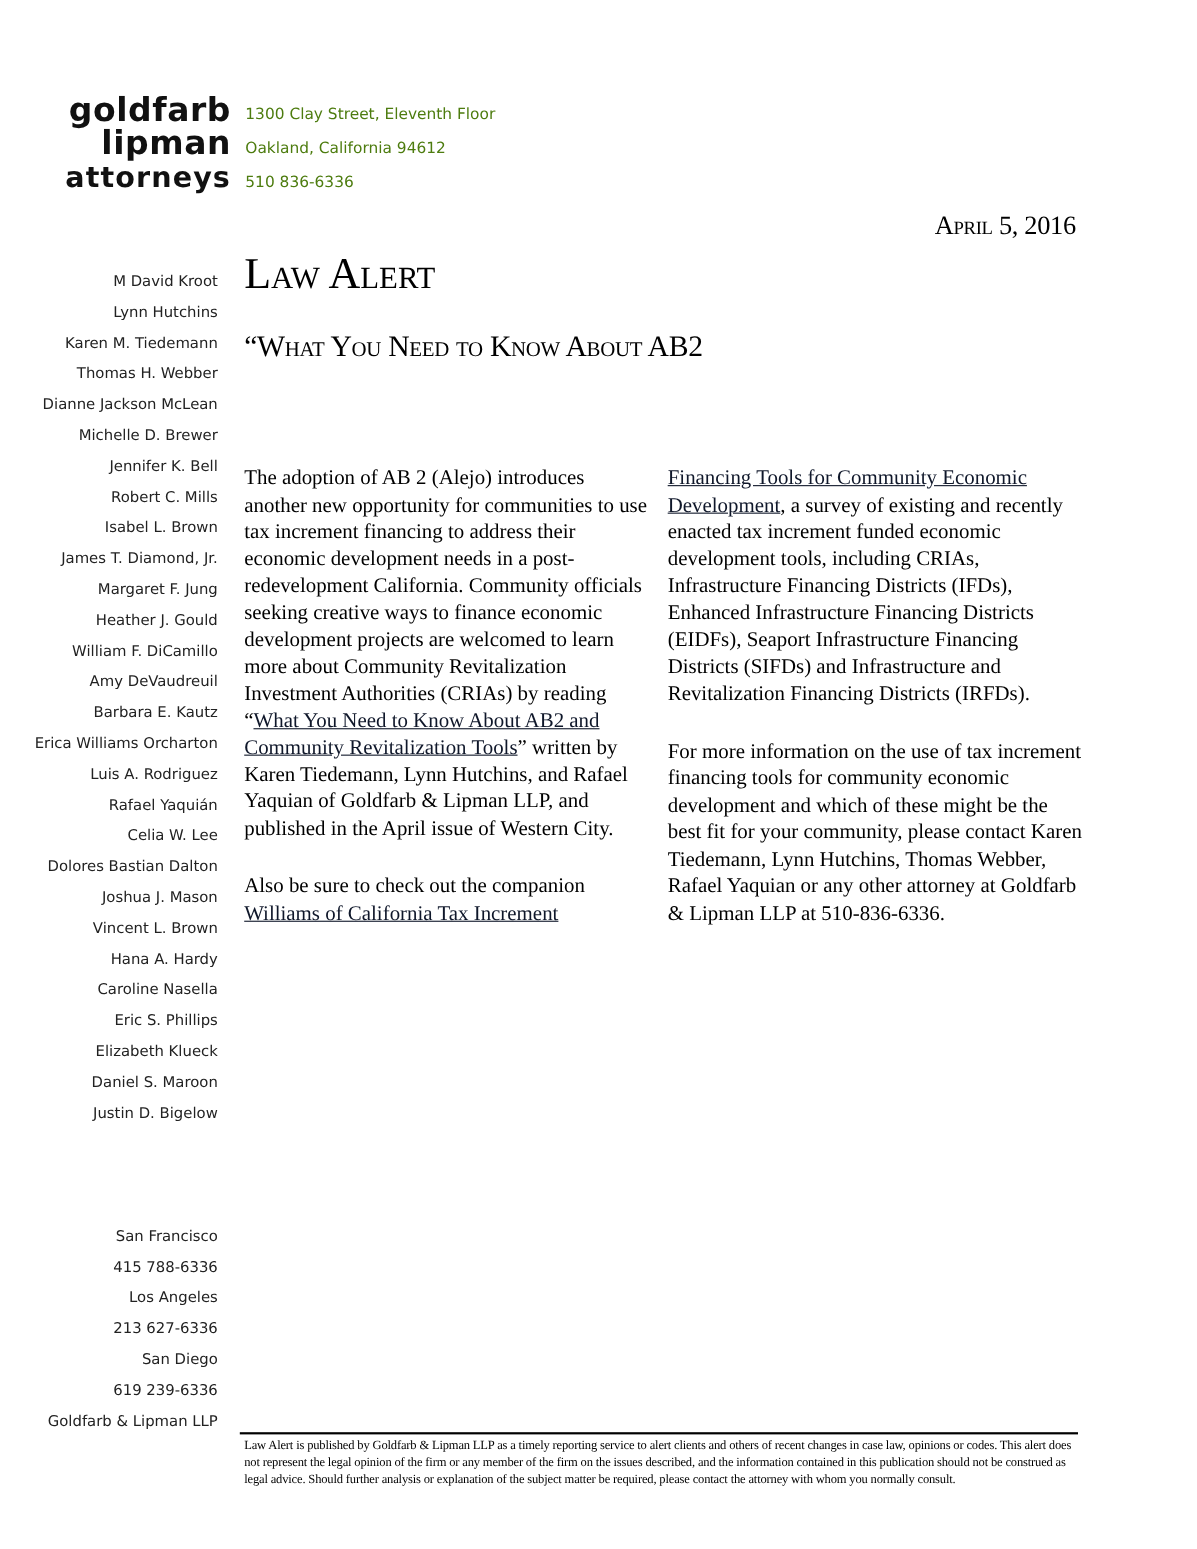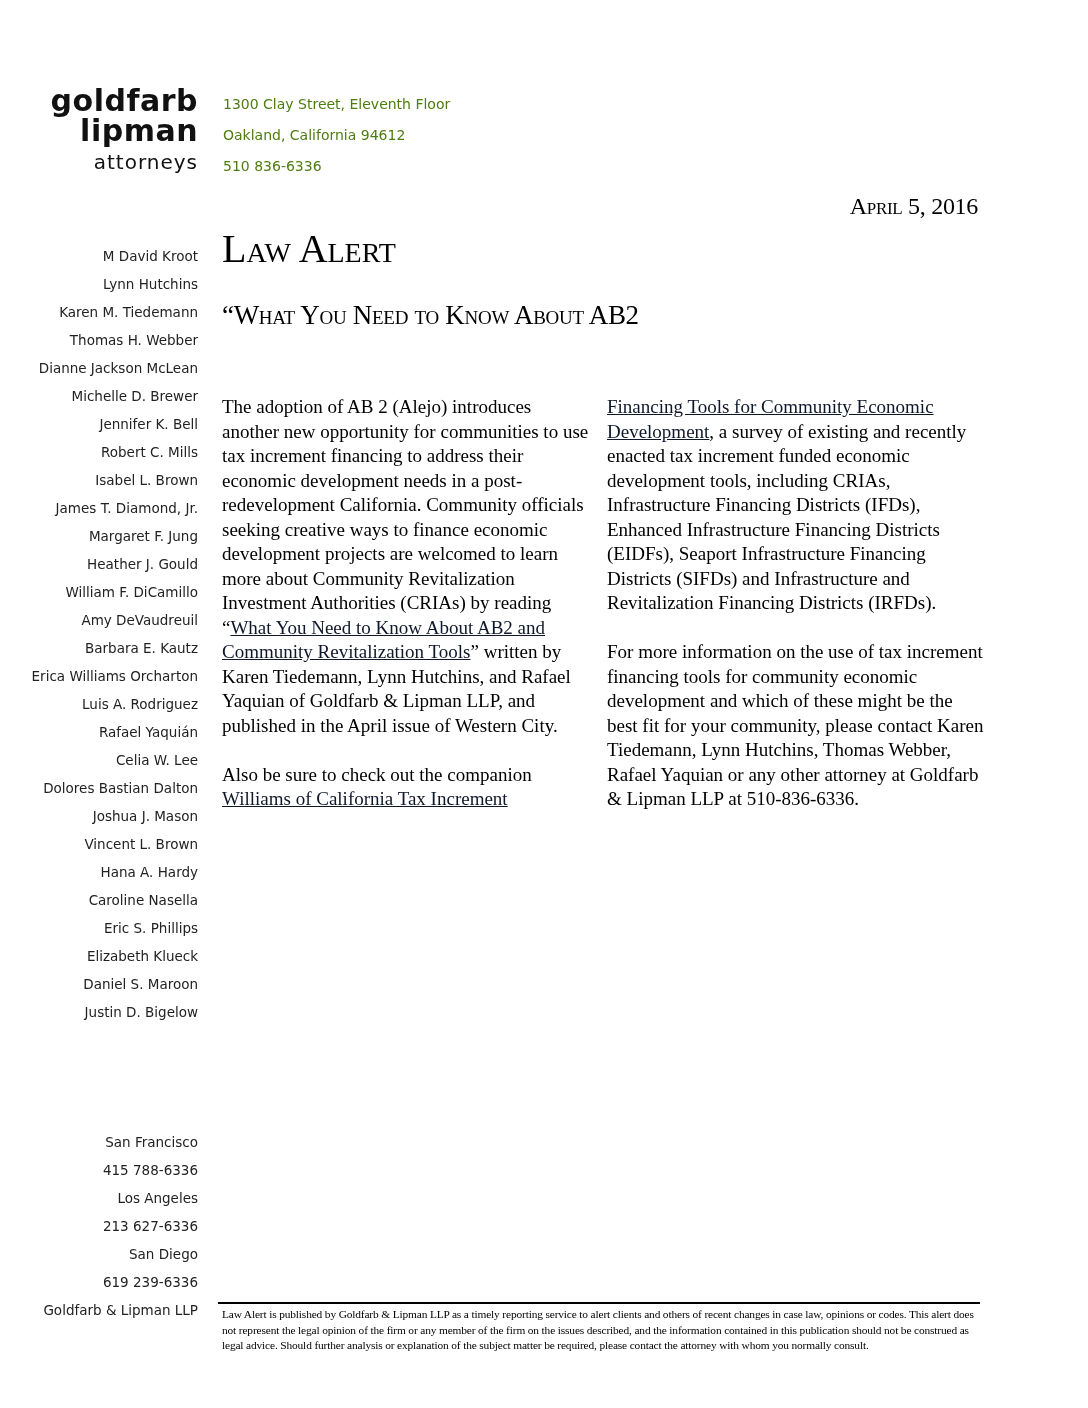--- a/index.html
+++ b/index.html
@@ -1,41 +1,41 @@
 <!DOCTYPE html>
 <html><head>
   <meta charset="utf-8">
   <style>
     * { margin: 0; padding: 0; box-sizing: border-box; }
     html, body { width: 1088px; height: 1408px; background: #ffffff; overflow: hidden; }
     body { position: relative; color: #000; font-family: "Liberation Serif", serif; }
 
-    .logo { position: absolute; left: 40px; top: 86px; width: 158px; text-align: right; font-family: "DejaVu Sans", sans-serif; color: #111; }
+    .logo { position: absolute; left: 52px; top: 86px; width: 158px; text-align: right; font-family: "DejaVu Sans", sans-serif; color: #111; }
     .logo .l1, .logo .l2 { font-size: 30px; font-weight: bold; line-height: 30px; letter-spacing: 0.5px; }
-    .logo .l3 { font-size: 20px; font-weight: normal; line-height: 32px; letter-spacing: 1px; }
+    .logo .l3 { font-size: 26px; font-weight: bold; line-height: 32px; letter-spacing: 1px; }
 
     .address { position: absolute; left: 223px; top: 94px; font-family: "DejaVu Sans", sans-serif; font-size: 14px; color: #4d7c0f; }
     .address div { height: 31px; line-height: 20px; }
 
     .date { position: absolute; right: 110px; top: 193px; font-size: 24px; font-variant: small-caps; letter-spacing: -0.3px; }
 
     .title { position: absolute; left: 222px; top: 226px; font-size: 40px; font-variant: small-caps; line-height: 46px; }
 
     .headline { position: absolute; left: 222px; top: 298px; font-size: 27px; font-variant: small-caps; line-height: 35px; letter-spacing: -0.3px; }
 
     .roster { position: absolute; left: 10px; top: 246px; width: 188px; text-align: right; font-family: "DejaVu Sans", sans-serif; font-size: 13.5px; color: #222; }
     .roster div { height: 28px; line-height: 20px; white-space: nowrap; }
 
-    .offices { position: absolute; left: 10px; top: 1114px; width: 188px; text-align: right; font-family: "DejaVu Sans", sans-serif; font-size: 13.5px; color: #222; margin-top: 18px; }
+    .offices { position: absolute; left: 10px; top: 1114px; width: 188px; text-align: right; font-family: "DejaVu Sans", sans-serif; font-size: 13.5px; color: #222; }
     .offices div { height: 28px; line-height: 20px; white-space: nowrap; }
 
     .col { position: absolute; font-size: 19px; line-height: 24.5px; }
     .col.left { left: 222px; top: 395px; width: 370px; }
     .col.right { left: 607px; top: 395px; width: 380px; }
-    .col p { margin-bottom: 24.5px; }
+    .col p { margin-bottom: 24.5px; margin-top: 28px; }
     a.link { color: #0f172a; text-decoration: underline; }
 
     .rule { position: absolute; left: 218px; top: 1302px; width: 762px; height: 2px; background: #000; }
     .disclaimer { position: absolute; left: 222px; top: 1307px; width: 760px; font-size: 11.4px; line-height: 15.5px; letter-spacing: -0.15px; }
   </style>
 </head>
 <body>
 
 <div class="logo">
   <div class="l1">goldfarb</div>

